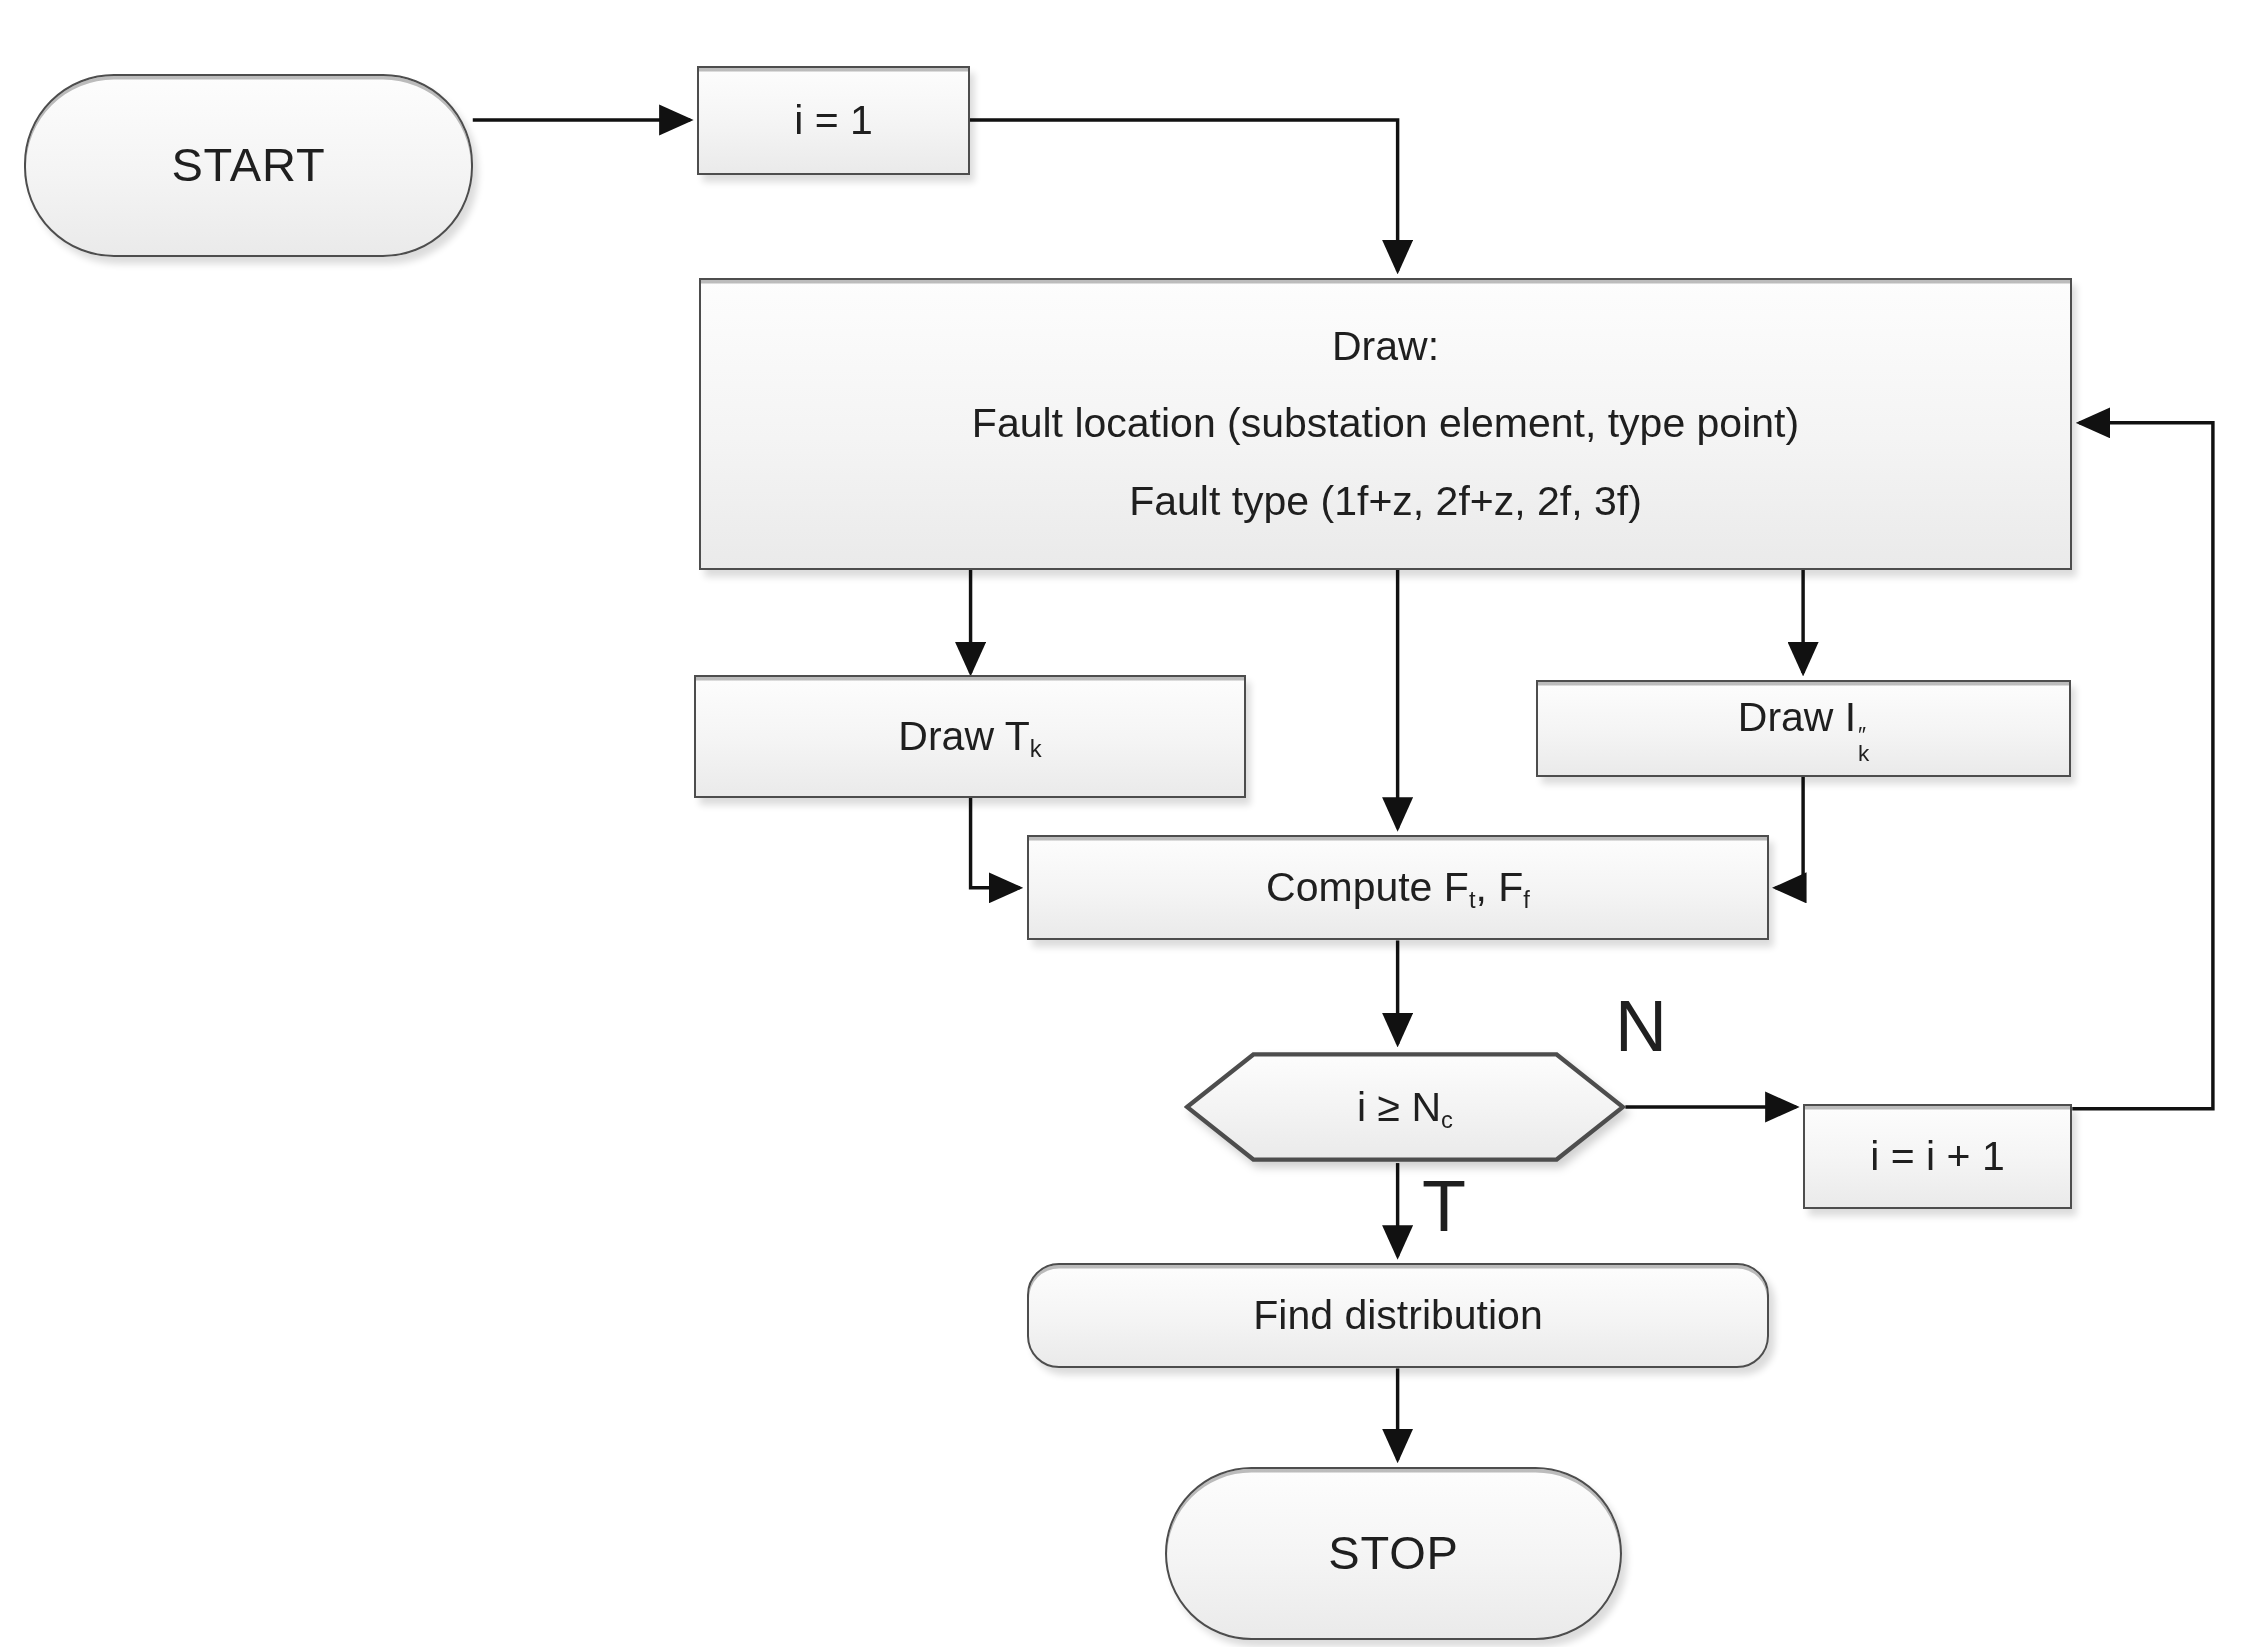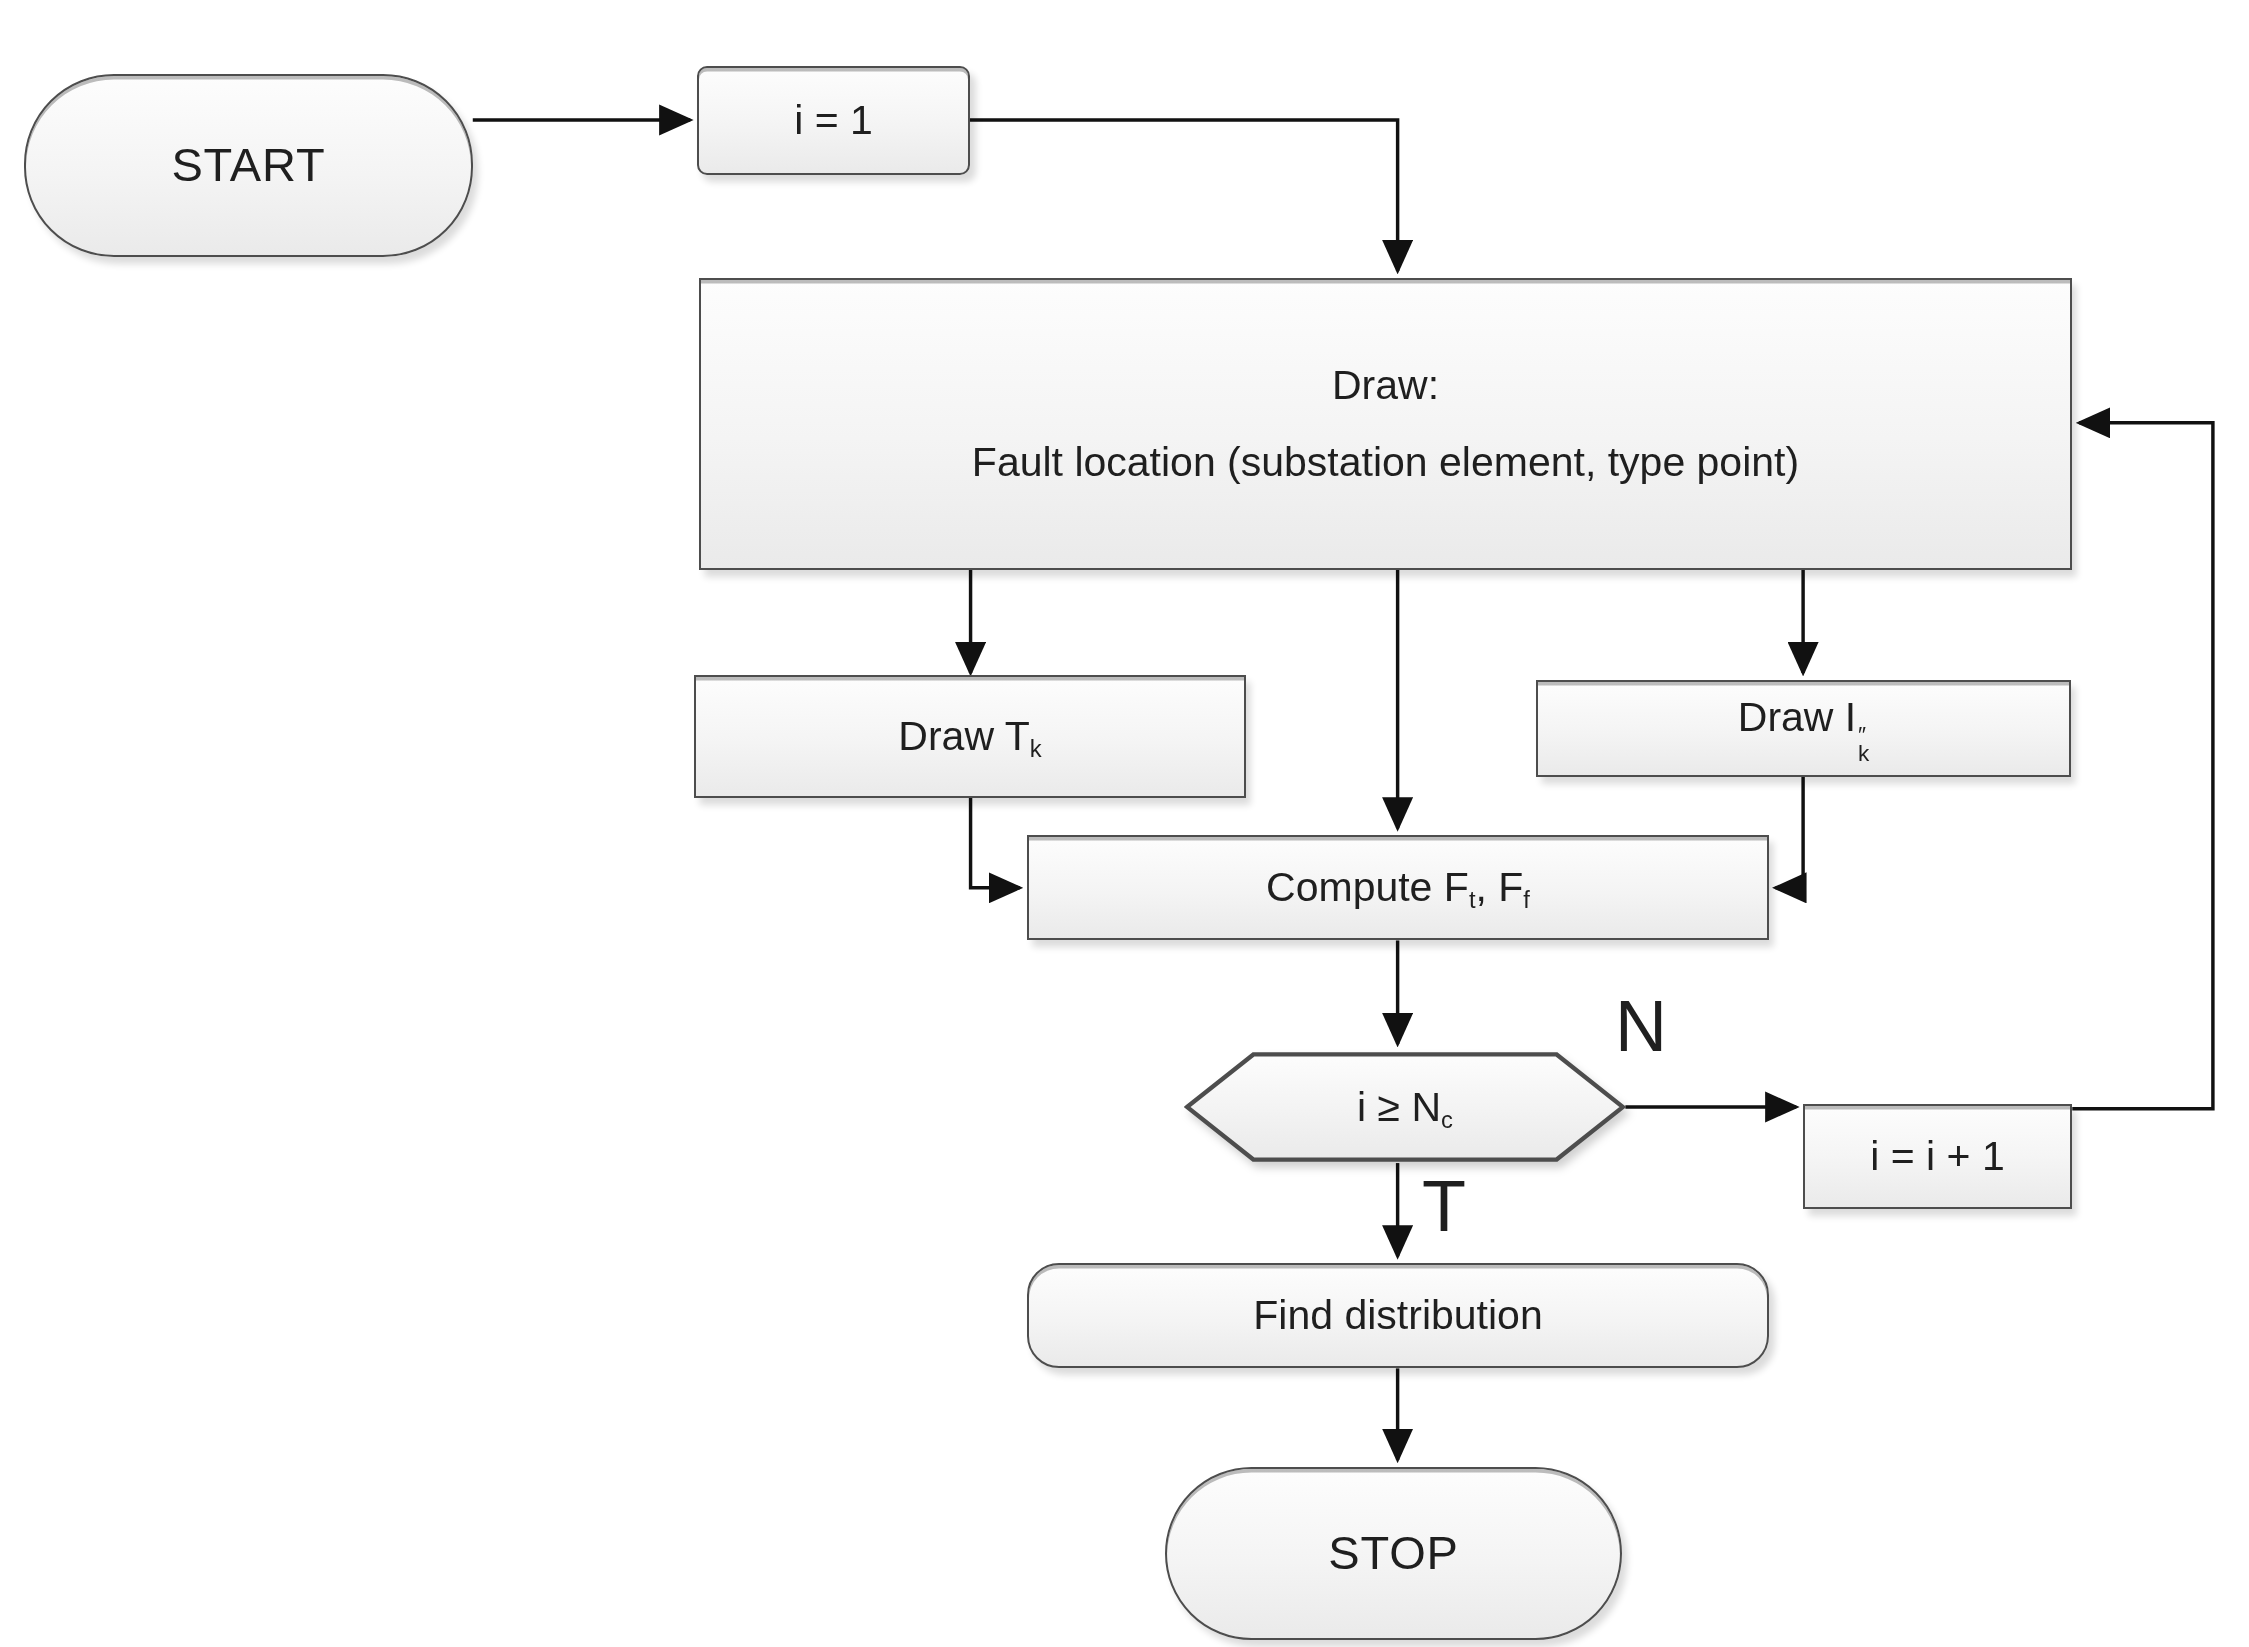--- a/index.html
+++ b/index.html
@@ -64,27 +64,28 @@
     <polyline points="1884,1283 2082,1283" fill="none" stroke="#111111" stroke-width="4" marker-end="url(#arrow)"></polyline>
     <polyline points="2402,1285 2565,1285 2565,490 2410,490" fill="none" stroke="#111111" stroke-width="4" marker-end="url(#arrow)"></polyline>
     <polyline points="1620,1348 1620,1456" fill="none" stroke="#111111" stroke-width="4" marker-end="url(#arrow)"></polyline>
     <polyline points="1620,1586 1620,1692" fill="none" stroke="#111111" stroke-width="4" marker-end="url(#arrow)"></polyline>
   </svg>
 
   <div class="node stadium" style="left:24px; top:26px; width:449px; height:183px;margin-top:48px;">
     <span>START</span>
   </div>
 
-  <div class="node" style="left:697px; top:66px; width:273px; height:109px;border-radius:10px;">
+  <div class="node" style="left:697px; top:66px; width:273px; height:109px;">
     <span>i = 1</span>
   </div>
 
   <div class="node multiline" style="left:699px; top:278px; width:1373px; height:292px;">
     <div>Draw:</div>
     <div>Fault location (substation element, type point)</div>
+    <div>Fault type (1f+z, 2f+z, 2f, 3f)</div>
   </div>
 
   <div class="node" style="left:694px; top:675px; width:552px; height:123px;">
     <span>
       <span>Draw T</span><sub>k</sub>
     </span>
   </div>
 
   <div class="node" style="left:1536px; top:680px; width:535px; height:97px;">
     <span>

